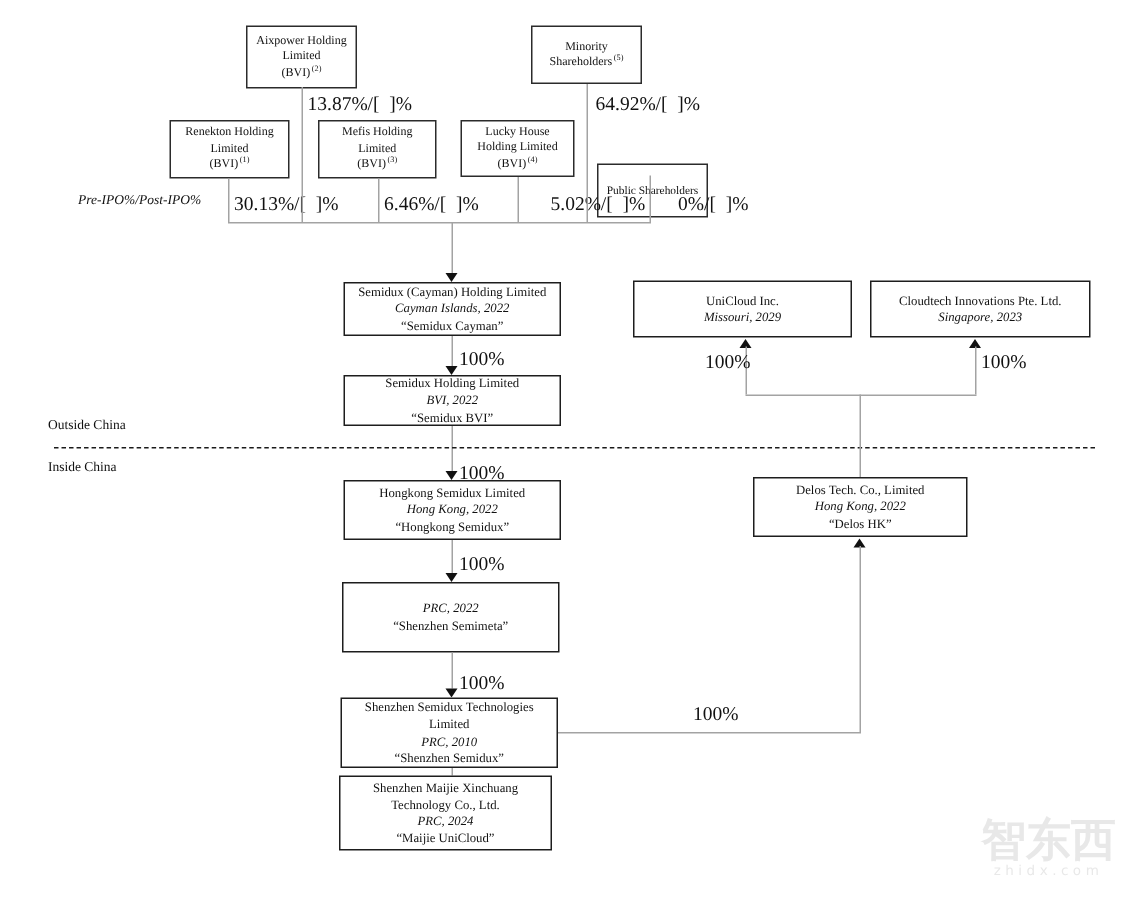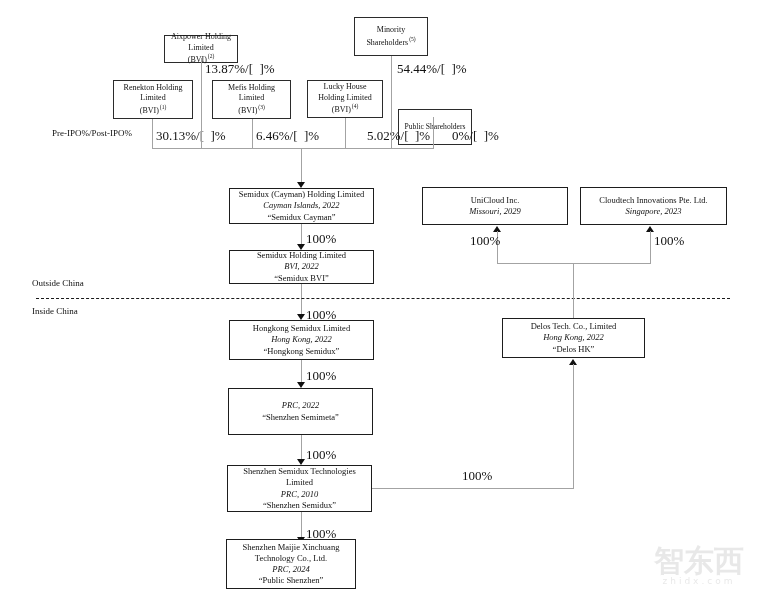--- a/index.html
+++ b/index.html
@@ -24,21 +24,21 @@
   .wm{position:absolute;left:644px;top:546px;width:110px;text-align:center;
       color:rgba(150,150,150,0.22);user-select:none;}
   .wm-logo{font-size:30px;font-weight:bold;line-height:1;font-family:"DejaVu Sans",sans-serif;}
   .wm-site{font-size:9px;letter-spacing:3px;font-family:"DejaVu Sans",sans-serif;}
 </style>
 </head>
 <body>
 
 <div id="stage">
 
-  <div class="box sh-box" style="left:164px;top:17px;width:74px;height:28px;margin-top:18px;">
+  <div class="box sh-box" style="left:164px;top:17px;width:74px;height:42px;">
     <div>Aixpower Holding Limited</div>
     <div><span>(BVI)</span><sup>(2)</sup></div>
   </div>
 
   <div class="box sh-box" style="left:354px;top:17px;width:74px;height:39px;">
     <div><span>Minority Shareholders</span><sup>(5)</sup></div>
   </div>
 
   <div class="box sh-box" style="left:113px;top:80px;width:80px;height:39px;">
     <div>Renekton Holding Limited</div>
@@ -53,22 +53,22 @@
   <div class="box sh-box" style="left:307px;top:80px;width:76px;height:38px;">
     <div>Lucky House Holding Limited</div>
     <div><span>(BVI)</span><sup>(4)</sup></div>
   </div>
 
   <div class="box sh-box" style="left:398px;top:81px;width:74px;height:36px;font-size:7.6px;margin-top:28px;">
     <div class="nowrap">Public Shareholders</div>
   </div>
 
   <div class="pct" style="left:205px;top:61px;">13.87%/[  ]%</div>
-  <div class="pct" style="left:397px;top:61px;">54.44%/[  ]%</div>
-  <div class="rowlab" style="left:52px;top:128px;">Pre-IPO%/Post-IPO%</div>
+  <div class="pct" style="left:397px;top:61px;">64.92%/[  ]%</div>
+  <div class="rowlab" style="left:52px;top:128px;font-style:italic;">Pre-IPO%/Post-IPO%</div>
   <div class="pct" style="left:156px;top:128px;">30.13%/[  ]%</div>
   <div class="pct" style="left:256px;top:128px;">6.46%/[  ]%</div>
   <div class="pct" style="left:348px;top:128px;padding-left:19px;">5.02%/[  ]%</div>
   <div class="pct" style="left:452px;top:128px;">0%/[  ]%</div>
 
   <div class="vline" style="left:152px;top:119px;height:29px;"></div>
   <div class="vline" style="left:201px;top:58px;height:90px;"></div>
   <div class="vline" style="left:252px;top:119px;height:29px;"></div>
   <div class="vline" style="left:345px;top:118px;height:30px;"></div>
   <div class="vline" style="left:391px;top:56px;height:92px;"></div>
@@ -123,24 +123,24 @@
   <div class="box co-box" style="left:227px;top:465px;width:145px;height:47px;">
     <div>Shenzhen Semidux Technologies Limited</div>
     <div class="italic">PRC, 2010</div>
     <div>“Shenzhen Semidux”</div>
   </div>
 
   <div class="vline" style="left:301px;top:512px;height:25px;"></div>
   <div class="arr-d" style="left:297px;top:537px;"></div>
   <div class="pct" style="left:306px;top:526px;">100%</div>
 
-  <div class="box co-box" style="left:226px;top:539px;width:130px;height:50px;">
+  <div class="box co-box" style="left:226px;top:517px;width:142px;height:50px;">
     <div>Shenzhen Maijie Xinchuang Technology Co., Ltd.</div>
     <div class="italic">PRC, 2024</div>
-    <div>“Public Shenzhen”</div>
+    <div>“Maijie UniCloud”</div>
   </div>
 
   <div class="box co-box" style="left:422px;top:187px;width:146px;height:38px;text-align:center;">
     <div>UniCloud Inc.</div>
     <div class="italic">Missouri, 2029</div>
   </div>
 
   <div class="box co-box" style="left:580px;top:187px;width:147px;height:38px;">
     <div>Cloudtech Innovations Pte. Ltd.</div>
     <div class="italic">Singapore, 2023</div>

